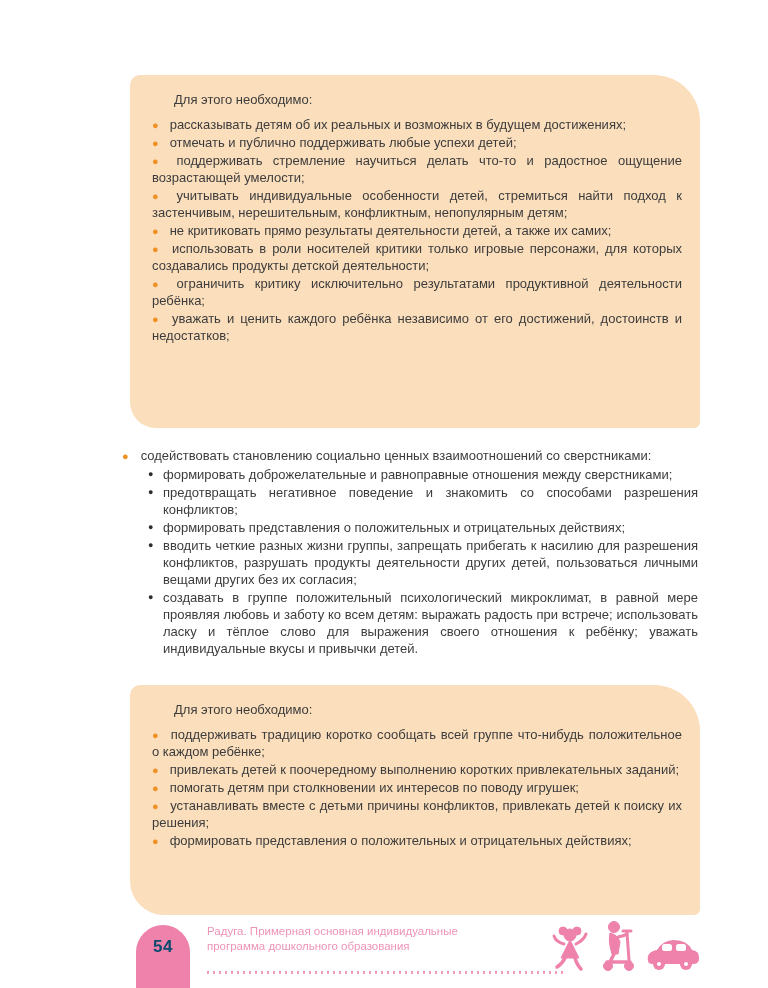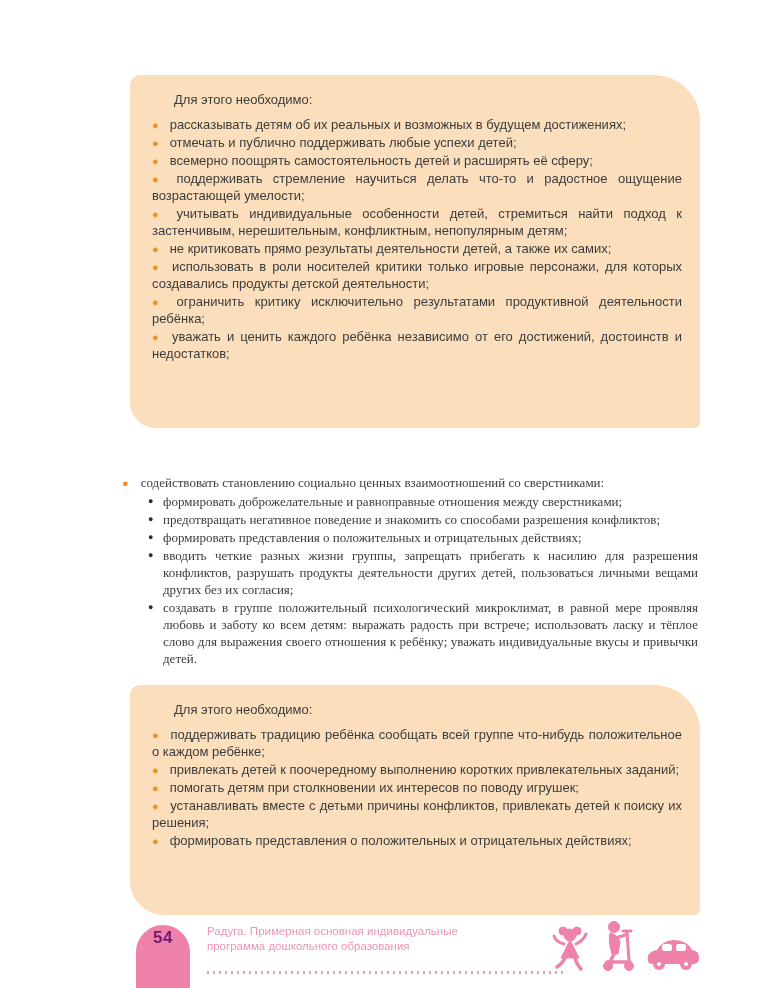--- a/index.html
+++ b/index.html
@@ -10,34 +10,34 @@
   }
   .callout{
     position:absolute;left:130px;width:570px;background:#fbdebc;
     box-sizing:border-box;padding:16px 18px 16px 22px;
   }
   .callout-top{top:75px;min-height:353px;border-radius:10px 46px 6px 26px;}
   .callout-bottom{top:685px;min-height:230px;border-radius:10px 46px 6px 34px;}
   .intro{margin:0 0 8px;text-indent:22px;}
   .li{margin:0 0 1px;text-align:justify;}
   .b{color:#ef9126;font-size:11px;margin-right:11px;line-height:1;}
-  .middle{position:absolute;left:122px;top:474px;width:576px;font-family:Liberation Serif, serif;}
+  .middle{position:absolute;left:122px;top:447px;width:576px;}
   .middle .li.main{margin:0 0 2px;}
   .middle .b{margin-right:12px;}
   .sub{display:flex;margin:0 0 1px;}
   .sub .sb{flex:none;width:15px;color:#2c2c2c;font-size:9px;line-height:17px;}
   .sub .st{flex:1;text-align:justify;}
   .sublist{margin-left:26px;}
   footer{position:absolute;left:0;bottom:0;width:768px;height:70px;}
   .page-badge{
     position:absolute;left:136px;bottom:0;width:54px;height:63px;
     background:#ee82ab;border-radius:27px 27px 0 0;text-align:center;
   }
   .page-badge span{
-    display:inline-block;margin-top:4px;color:#701a75;
+    display:inline-block;margin-top:13px;color:#0c4a6e;
     font-size:17px;font-weight:bold;letter-spacing:.5px;
   }
   .footer-text{
     position:absolute;left:207px;top:6px;color:#ee93b8;
     font-size:11.5px;line-height:15px;
   }
   .dotted{
     position:absolute;left:207px;top:53px;width:358px;height:3px;
     background-image:repeating-linear-gradient(to right,#f09cbe 0 2px,transparent 2px 6px);
   }
@@ -49,21 +49,20 @@
 </style>
 </head>
 <body>
 
 <div class="page">
 
   <section class="callout callout-top">
     <p class="intro">Для этого необходимо:</p>
     <p class="li"><span class="b">●</span><span>рассказывать детям об их реальных и возможных в будущем достижениях;</span></p>
     <p class="li"><span class="b">●</span><span>отмечать и публично поддерживать любые успехи детей;</span></p>
-    <p class="li"><span class="b">●</span><span>всемерно поощрять самостоятельность детей и расширять её сферу;</span></p>
     <p class="li"><span class="b">●</span><span>поддерживать стремление научиться делать что-то и радостное ощущение возрастающей умелости;</span></p>
     <p class="li"><span class="b">●</span><span>учитывать индивидуальные особенности детей, стремиться найти подход к застенчивым, нерешительным, конфликтным, непопулярным детям;</span></p>
     <p class="li"><span class="b">●</span><span>не критиковать прямо результаты деятельности детей, а также их самих;</span></p>
     <p class="li"><span class="b">●</span><span>использовать в роли носителей критики только игровые персонажи, для которых создавались продукты детской деятельности;</span></p>
     <p class="li"><span class="b">●</span><span>ограничить критику исключительно результатами продуктивной деятельности ребёнка;</span></p>
     <p class="li"><span class="b">●</span><span>уважать и ценить каждого ребёнка независимо от его достижений, достоинств и недостатков;</span></p>
   </section>
 
   <section class="middle">
     <p class="li main"><span class="b">●</span><span>содействовать становлению социально ценных взаимоотношений со сверстниками:</span></p>
@@ -86,21 +85,21 @@
         </div>
       <div class="sub">
           <span class="sb">●</span>
           <span class="st">создавать в группе положительный психологический микроклимат, в равной мере проявляя любовь и заботу ко всем детям: выражать радость при встрече; использовать ласку и тёплое слово для выражения своего отношения к ребёнку; уважать индивидуальные вкусы и привычки детей.</span>
         </div>
     </div>
   </section>
 
   <section class="callout callout-bottom">
     <p class="intro">Для этого необходимо:</p>
-    <p class="li"><span class="b">●</span><span>поддерживать традицию ребёнка сообщать всей группе что-нибудь положительное о каждом ребёнке;</span></p>
+    <p class="li"><span class="b">●</span><span>поддерживать традицию коротко сообщать всей группе что-нибудь положительное о каждом ребёнке;</span></p>
     <p class="li"><span class="b">●</span><span>привлекать детей к поочередному выполнению коротких привлекательных заданий;</span></p>
     <p class="li"><span class="b">●</span><span>помогать детям при столкновении их интересов по поводу игрушек;</span></p>
     <p class="li"><span class="b">●</span><span>устанавливать вместе с детьми причины конфликтов, привлекать детей к поиску их решения;</span></p>
     <p class="li"><span class="b">●</span><span>формировать представления о положительных и отрицательных действиях;</span></p>
   </section>
 
   <footer>
     <div class="page-badge">
       <span>54</span>
     </div>

